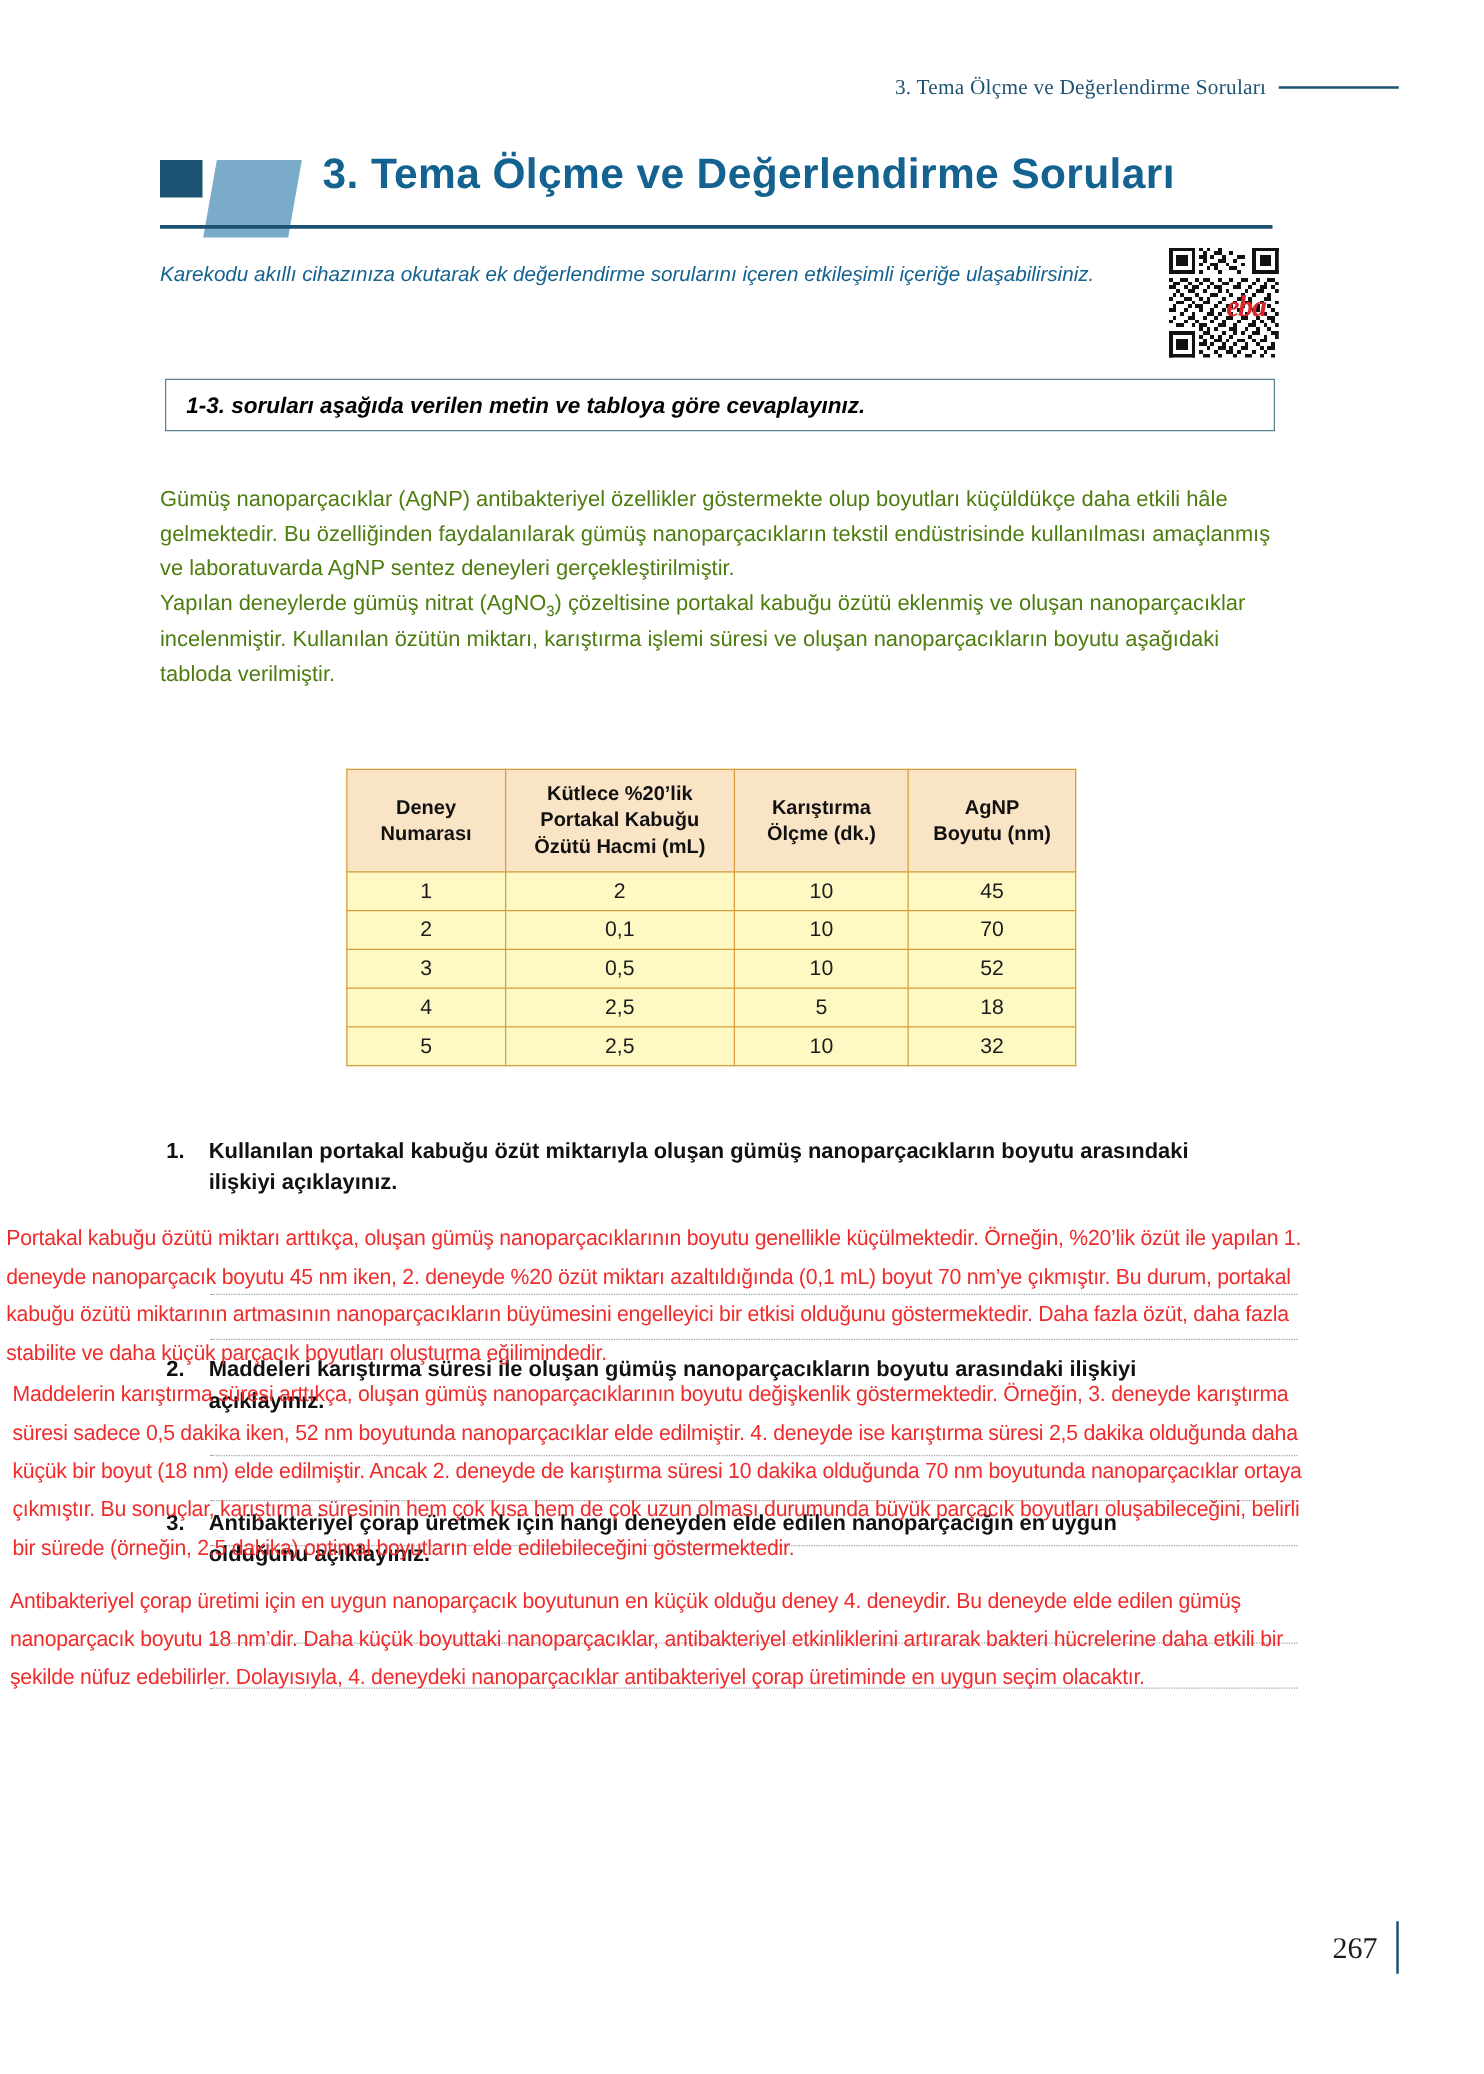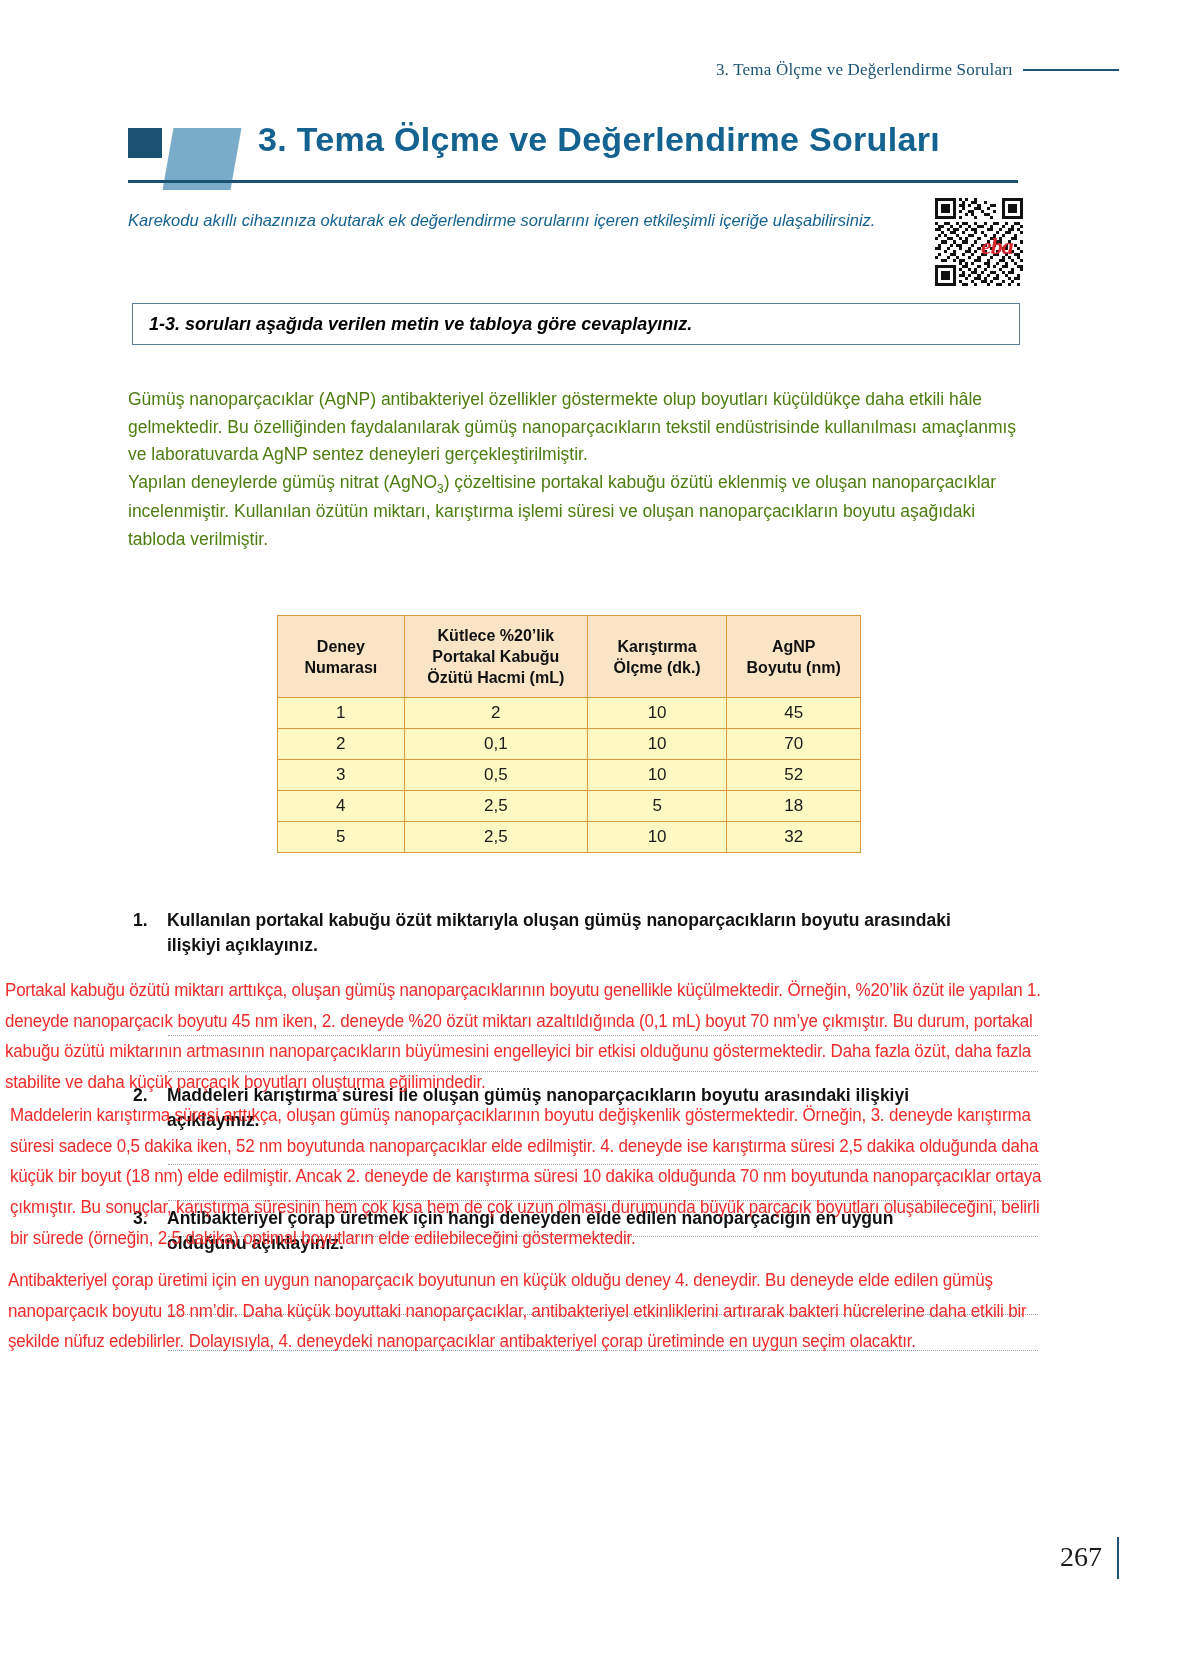--- a/index.html
+++ b/index.html
@@ -135,21 +135,21 @@
     transform-origin:left top;
   }
   #ans1{ left:5px; top:975px; width:1090px; }
   #ans2{ left:10px; top:1100px; width:1080px; }
   #ans3{ left:8px; top:1265px; width:1075px; }
 
   
   .pagenum{
     position:absolute; right:85px; bottom:86px;
     font-family:"Liberation Serif", serif;
-    font-size:28px; color:#1b1b1b;
+    font-size:24px; color:#1b1b1b;
   }
   .pagerule{
     position:absolute; right:68px; bottom:80px;
     width:2px; height:42px; background:#1d5273;
   }
 </style>
 </head>
 <body>
 
 <div class="page">

